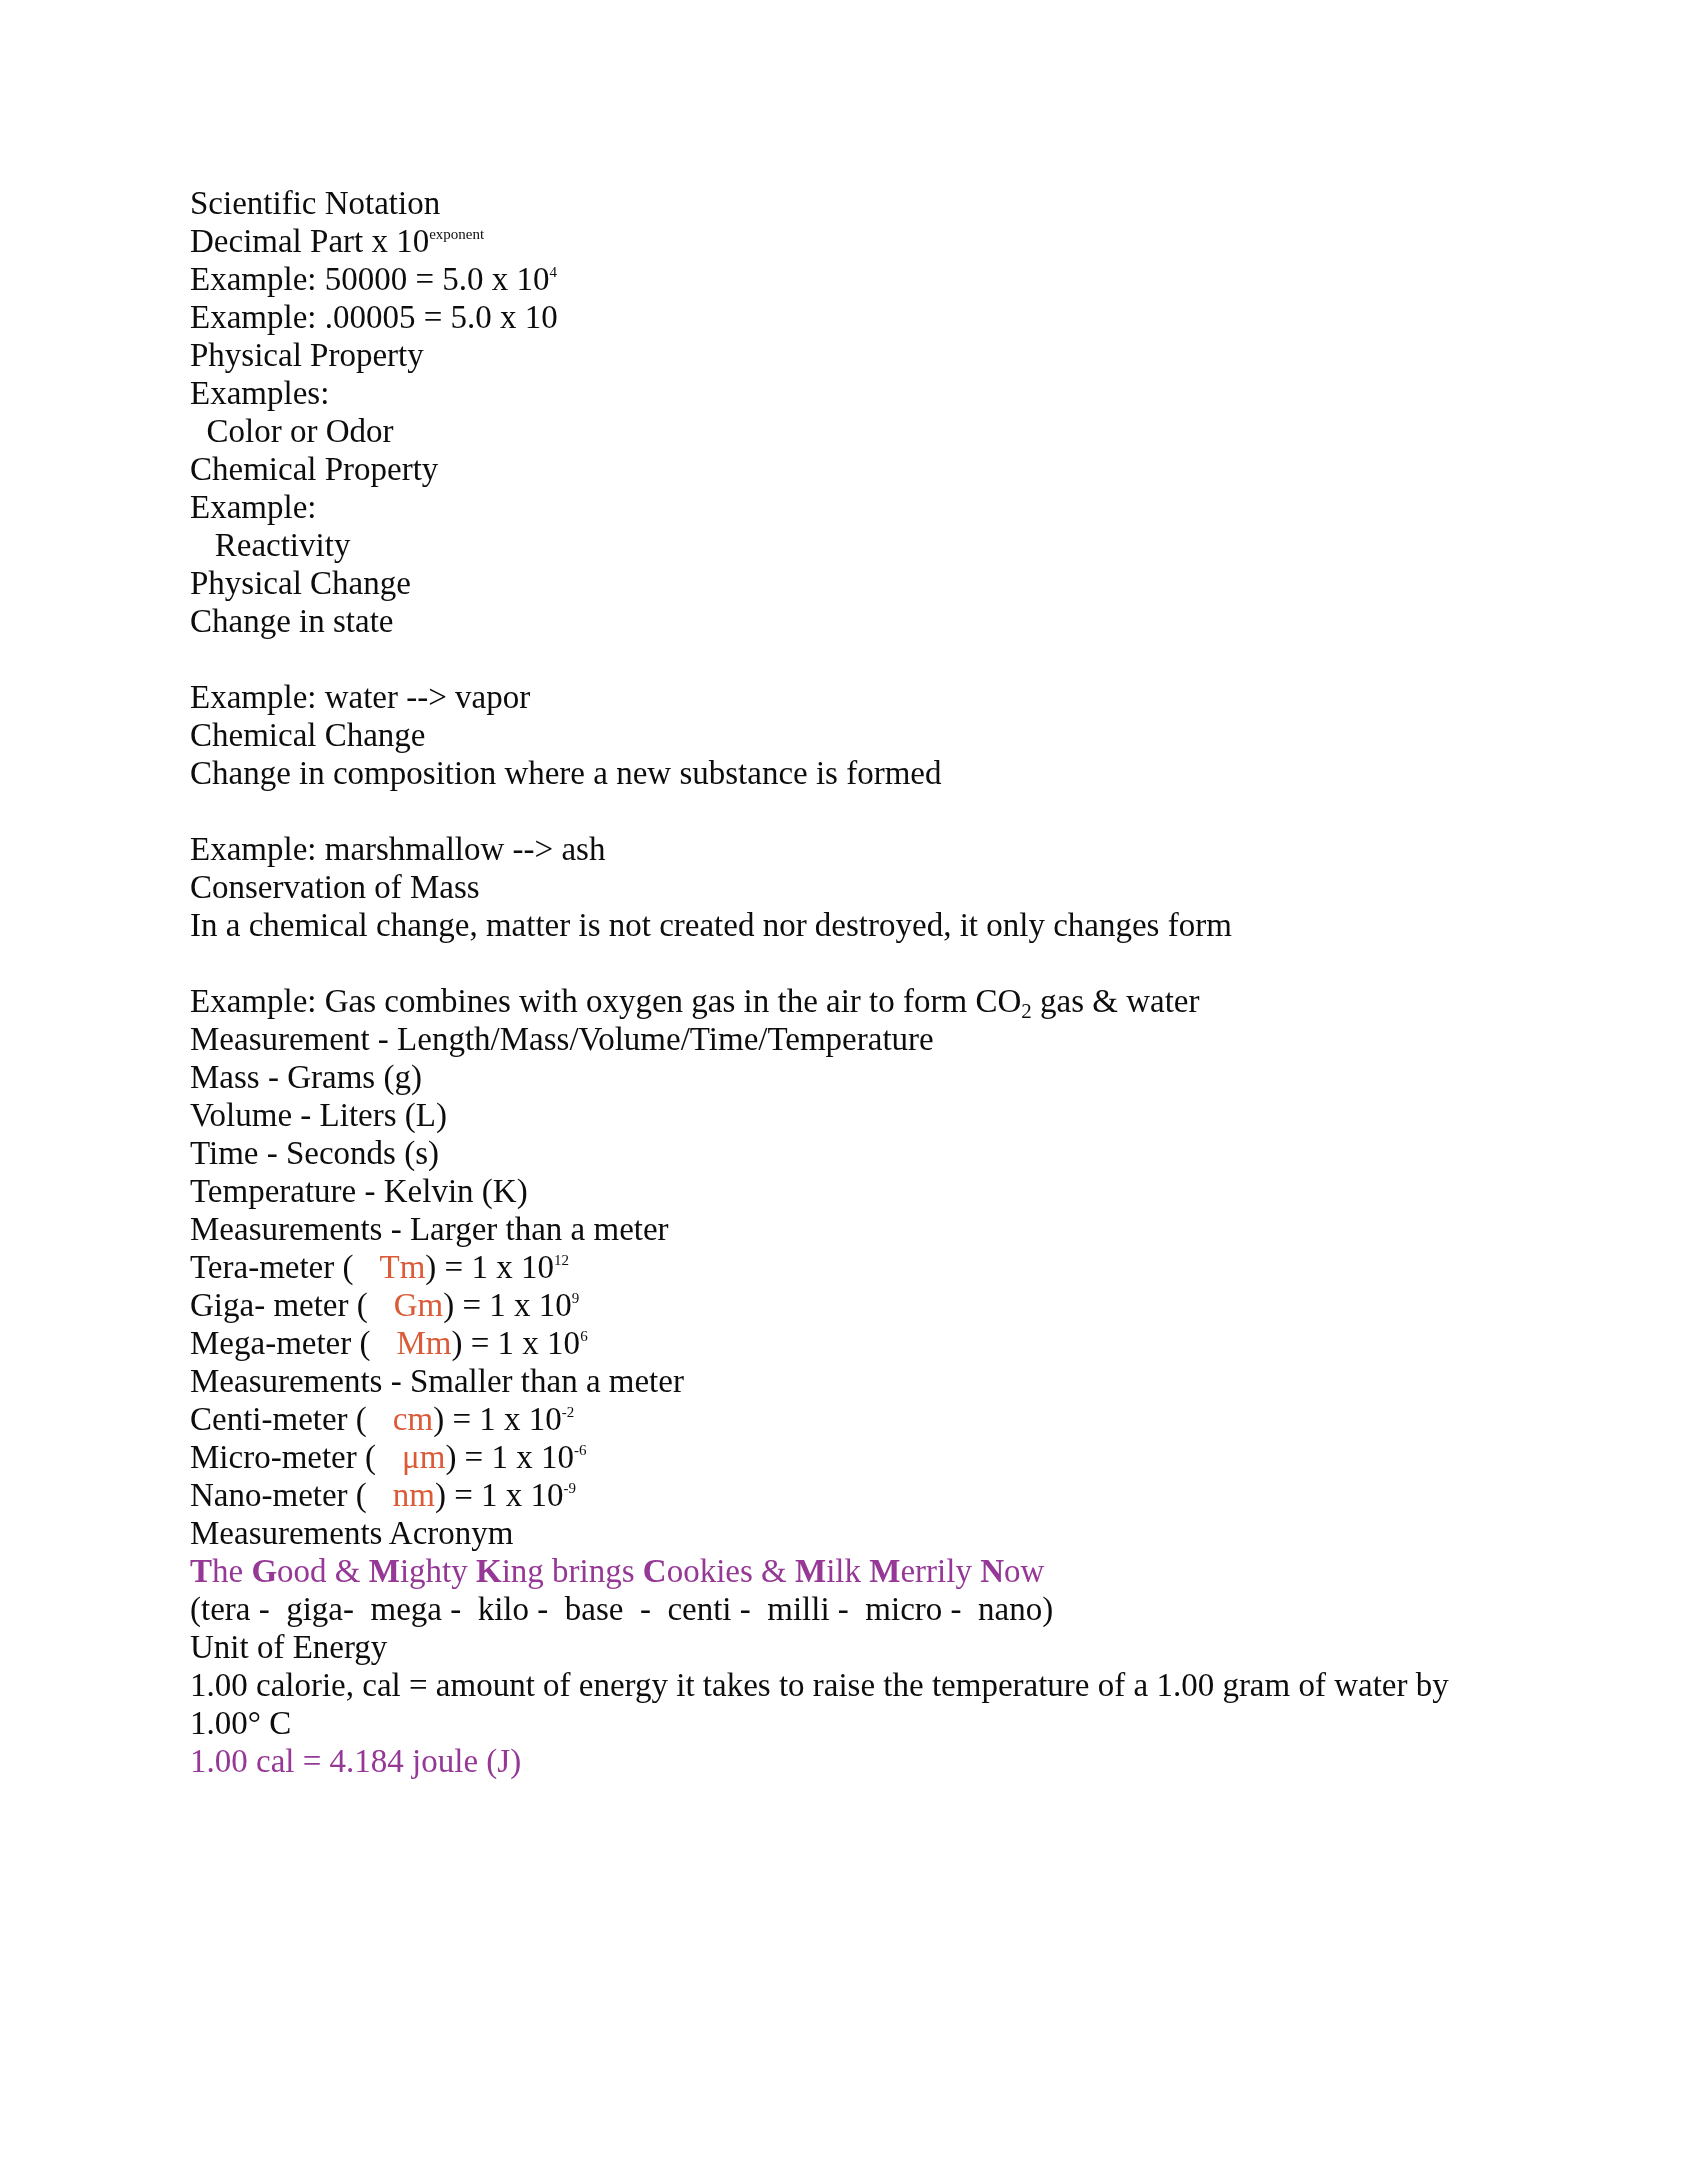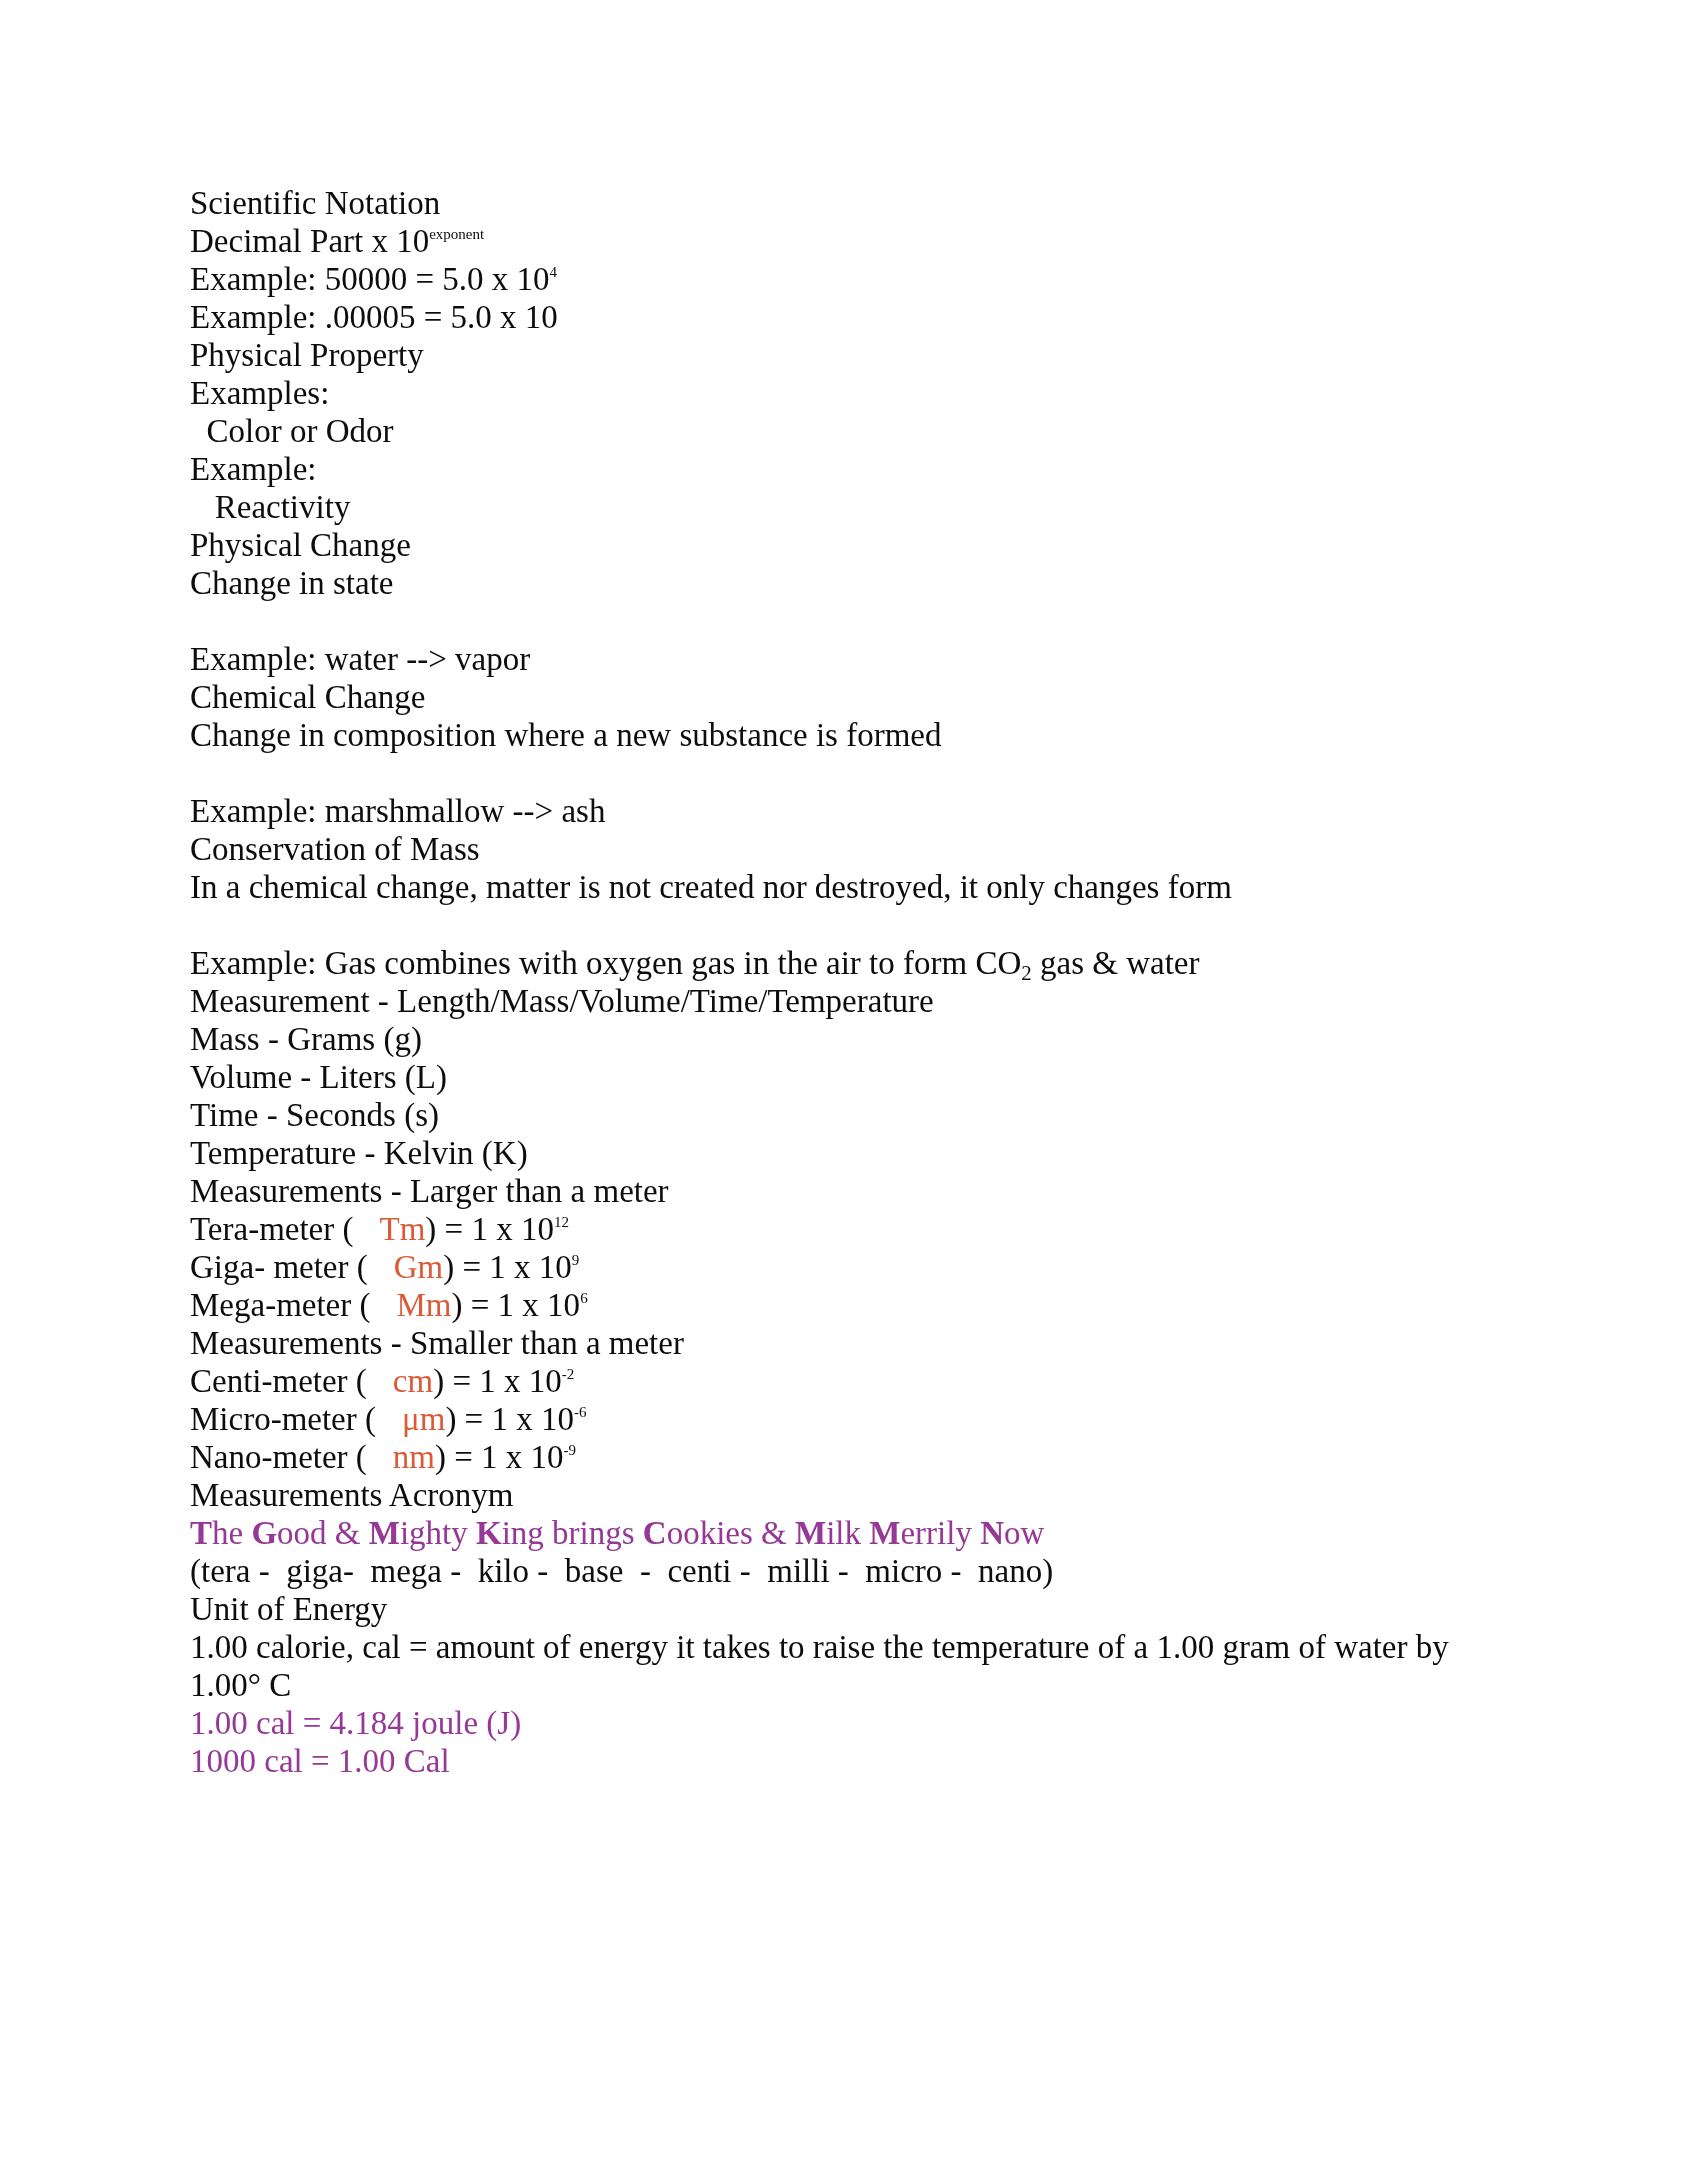--- a/index.html
+++ b/index.html
@@ -50,20 +50,21 @@
 
 <div class="page">
   <div class="doc" id="doc">
       <div class="line"><span class="seg">Scientific Notation</span></div>
       <div class="line"><span class="seg">Decimal Part x 10</span><span class="seg sup">exponent</span></div>
       <div class="line"><span class="seg">Example: 50000 = 5.0 x 10</span><span class="seg sup">4</span></div>
       <div class="line"><span class="seg">Example: .00005 = 5.0 x 10</span></div>
       <div class="line"><span class="seg">Physical Property</span></div>
       <div class="line"><span class="seg">Examples:</span></div>
       <div class="line"><span class="seg">  Color or Odor</span></div>
+      <div class="line"><span class="seg">Chemical Property</span></div>
       <div class="line"><span class="seg">Example:</span></div>
       <div class="line"><span class="seg">   Reactivity</span></div>
       <div class="line"><span class="seg">Physical Change</span></div>
       <div class="line"><span class="seg">Change in state</span></div>
       <div class="line"></div>
       <div class="line"><span class="seg">Example: water --&gt; vapor</span></div>
       <div class="line"><span class="seg">Chemical Change</span></div>
       <div class="line"><span class="seg">Change in composition where a new substance is formed</span></div>
       <div class="line"></div>
       <div class="line"><span class="seg">Example: marshmallow --&gt; ash</span></div>
@@ -84,16 +85,15 @@
       <div class="line"><span class="seg">Centi-meter (</span><span class="seg orange">cm</span><span class="seg">) = 1 x 10</span><span class="seg sup">-2</span></div>
       <div class="line"><span class="seg">Micro-meter (</span><span class="seg orange">μm</span><span class="seg">) = 1 x 10</span><span class="seg sup">-6</span></div>
       <div class="line"><span class="seg">Nano-meter (</span><span class="seg orange">nm</span><span class="seg">) = 1 x 10</span><span class="seg sup">-9</span></div>
       <div class="line"><span class="seg">Measurements Acronym</span></div>
       <div class="line"><span class="seg purple b">T</span><span class="seg purple">he </span><span class="seg purple b">G</span><span class="seg purple">ood &amp; </span><span class="seg purple b">M</span><span class="seg purple">ighty </span><span class="seg purple b">K</span><span class="seg purple">ing brings </span><span class="seg purple b">C</span><span class="seg purple">ookies &amp; </span><span class="seg purple b">M</span><span class="seg purple">ilk </span><span class="seg purple b">M</span><span class="seg purple">errily </span><span class="seg purple b">N</span><span class="seg purple">ow</span></div>
       <div class="line"><span class="seg">(tera -  giga-  mega -  kilo -  base  -  centi -  milli -  micro -  nano)</span></div>
       <div class="line"><span class="seg">Unit of Energy</span></div>
       <div class="line"><span class="seg">1.00 calorie, cal = amount of energy it takes to raise the temperature of a 1.00 gram of water by</span></div>
       <div class="line"><span class="seg">1.00° C</span></div>
       <div class="line"><span class="seg purple">1.00 cal = 4.184 joule (J)</span></div>
-      <div class="line"><span class="seg purple">1000 cal = 1.00 Cal</span></div>
     </div>
 </div>
 
 
 </body></html>

